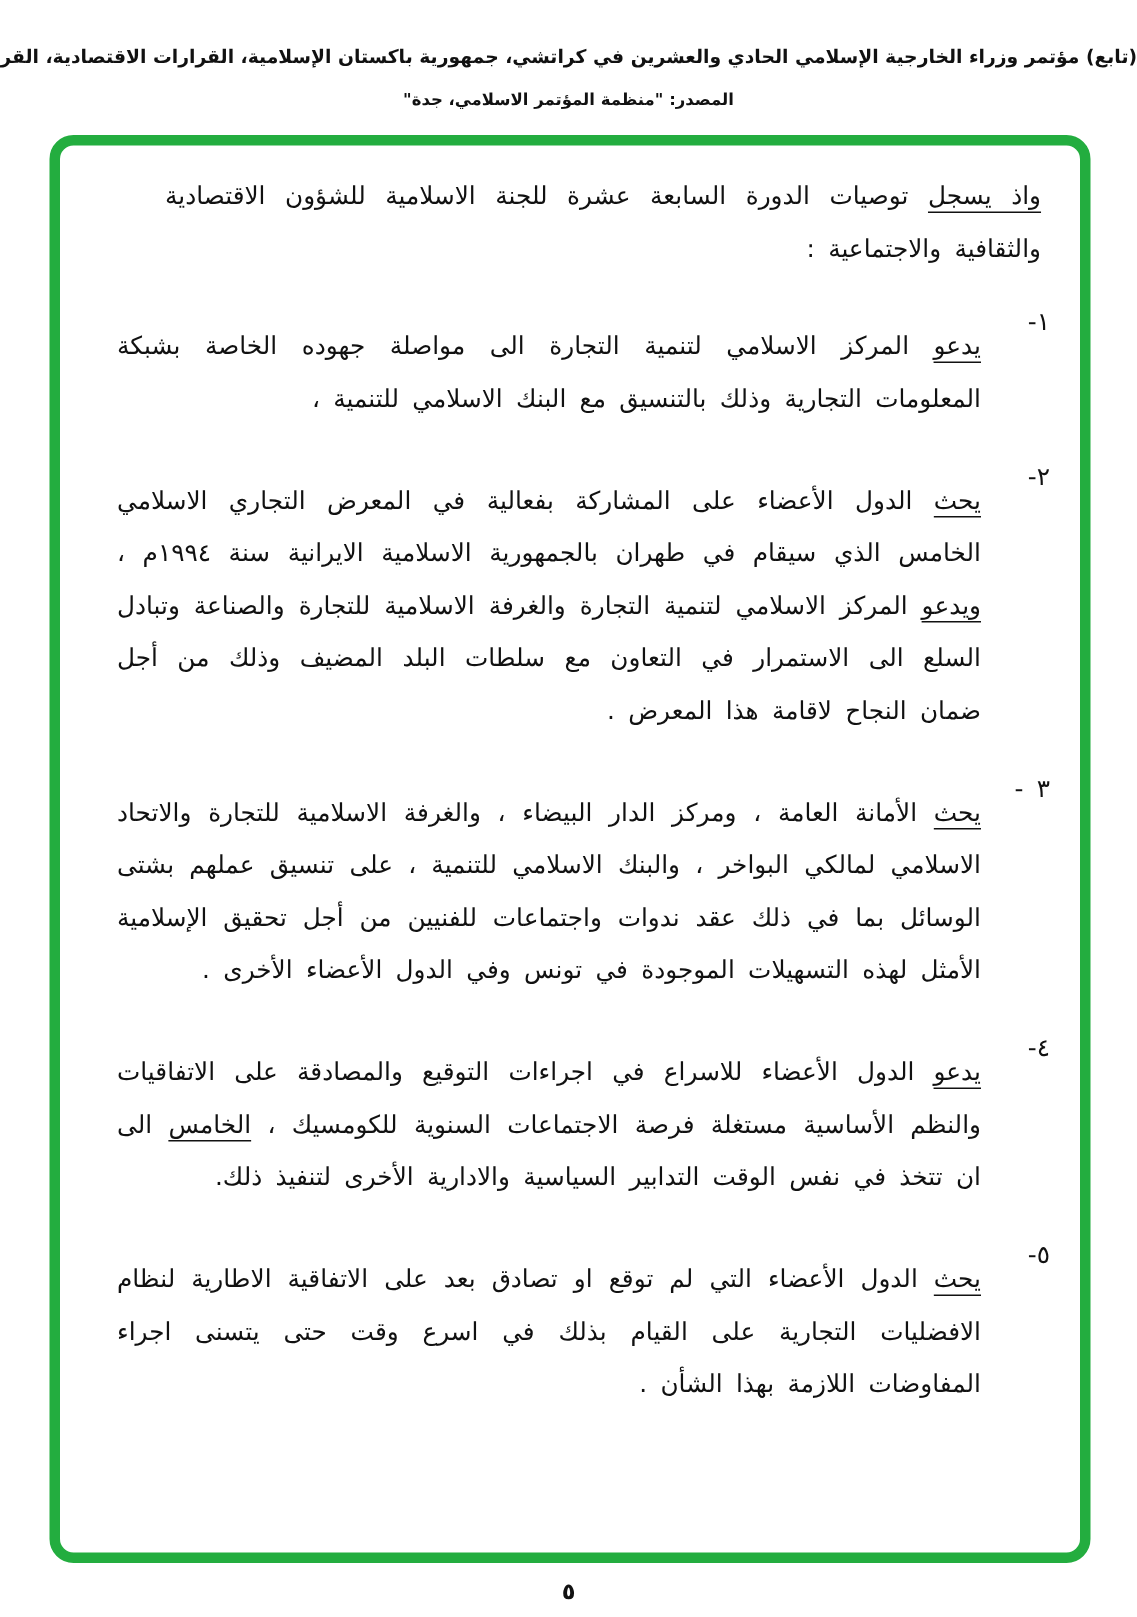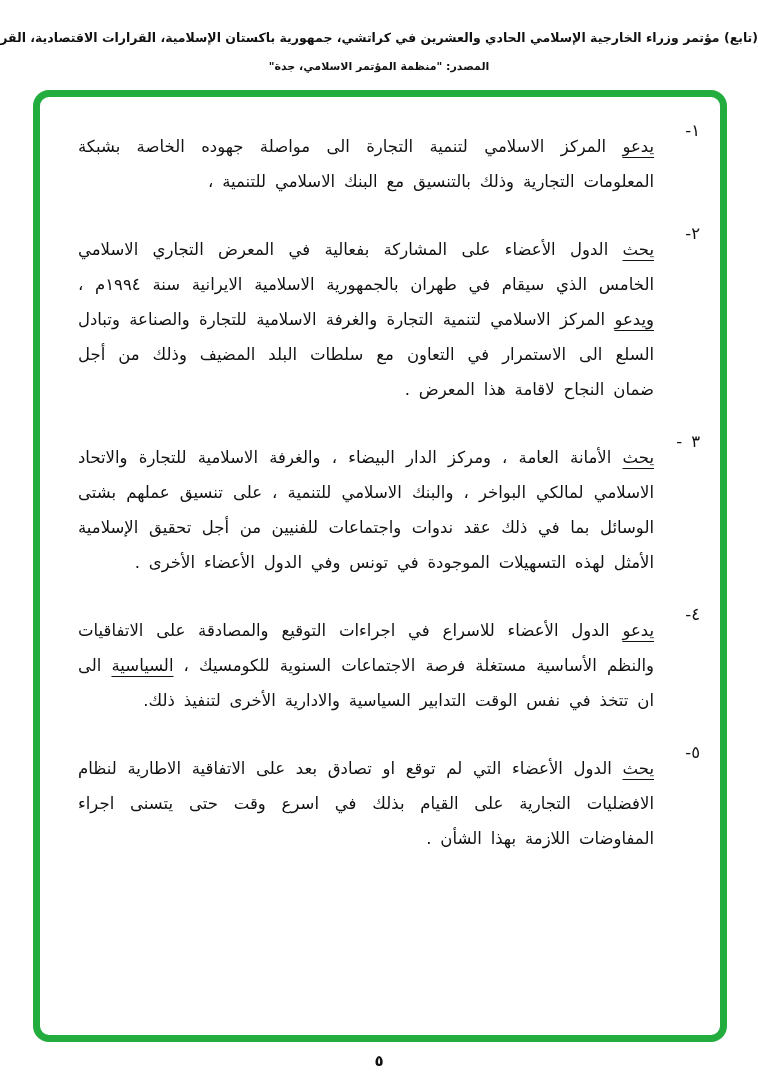--- a/index.html
+++ b/index.html
@@ -99,39 +99,40 @@
 
 <div class="page">
 
   <div class="header-line1">(تابع) مؤتمر وزراء الخارجية الإسلامي الحادي والعشرين في كراتشي، جمهورية باكستان الإسلامية، القرارات الاقتصادية، القرار الرقم ١٢/ ٦٠-ق</div>
 
   <div class="header-line2">المصدر: "منظمة المؤتمر الاسلامي، جدة"</div>
 
   <div class="green-box">
     <div class="content">
 
+      <div class="preamble"><span class="u">واذ يسجل</span><span> توصيات الدورة السابعة عشرة للجنة الاسلامية للشؤون الاقتصادية والثقافية والاجتماعية :</span></div>
 
       <div class="item">
         <div class="item-number">١-</div>
         <div class="item-text"><span class="u">يدعو</span><span> المركز الاسلامي لتنمية التجارة الى مواصلة جهوده الخاصة بشبكة المعلومات التجارية وذلك بالتنسيق مع البنك الاسلامي للتنمية ،</span><span class="u"></span><span></span></div>
       </div>
 
       <div class="item">
         <div class="item-number">٢-</div>
         <div class="item-text"><span class="u">يحث</span><span> الدول الأعضاء على المشاركة بفعالية في المعرض التجاري الاسلامي الخامس الذي سيقام في طهران بالجمهورية الاسلامية الايرانية سنة ١٩٩٤م ، </span><span class="u">ويدعو</span><span> المركز الاسلامي لتنمية التجارة والغرفة الاسلامية للتجارة والصناعة وتبادل السلع الى الاستمرار في التعاون مع سلطات البلد المضيف وذلك من أجل ضمان النجاح لاقامة هذا المعرض .</span></div>
       </div>
 
       <div class="item">
         <div class="item-number">٣ -</div>
         <div class="item-text"><span class="u">يحث</span><span> الأمانة العامة ، ومركز الدار البيضاء ، والغرفة الاسلامية للتجارة والاتحاد الاسلامي لمالكي البواخر ، والبنك الاسلامي للتنمية ، على تنسيق عملهم بشتى الوسائل بما في ذلك عقد ندوات واجتماعات للفنيين من أجل تحقيق الإسلامية الأمثل لهذه التسهيلات الموجودة في تونس وفي الدول الأعضاء الأخرى .</span><span class="u"></span><span></span></div>
       </div>
 
       <div class="item">
         <div class="item-number">٤-</div>
-        <div class="item-text"><span class="u">يدعو</span><span> الدول الأعضاء للاسراع في اجراءات التوقيع والمصادقة على الاتفاقيات والنظم الأساسية مستغلة فرصة الاجتماعات السنوية للكومسيك ، </span><span class="u">السياسية</span><span> الى ان تتخذ في نفس الوقت التدابير السياسية والادارية الأخرى لتنفيذ ذلك.</span></div>
+        <div class="item-text"><span class="u">يدعو</span><span> الدول الأعضاء للاسراع في اجراءات التوقيع والمصادقة على الاتفاقيات والنظم الأساسية مستغلة فرصة الاجتماعات السنوية للكومسيك ، </span><span class="u">الخامس</span><span> الى ان تتخذ في نفس الوقت التدابير السياسية والادارية الأخرى لتنفيذ ذلك.</span></div>
       </div>
 
       <div class="item">
         <div class="item-number">٥-</div>
         <div class="item-text"><span class="u">يحث</span><span> الدول الأعضاء التي لم توقع او تصادق بعد على الاتفاقية الاطارية لنظام الافضليات التجارية على القيام بذلك في اسرع وقت حتى يتسنى اجراء المفاوضات اللازمة بهذا الشأن .</span><span class="u"></span><span></span></div>
       </div>
 
     </div>
   </div>
 

